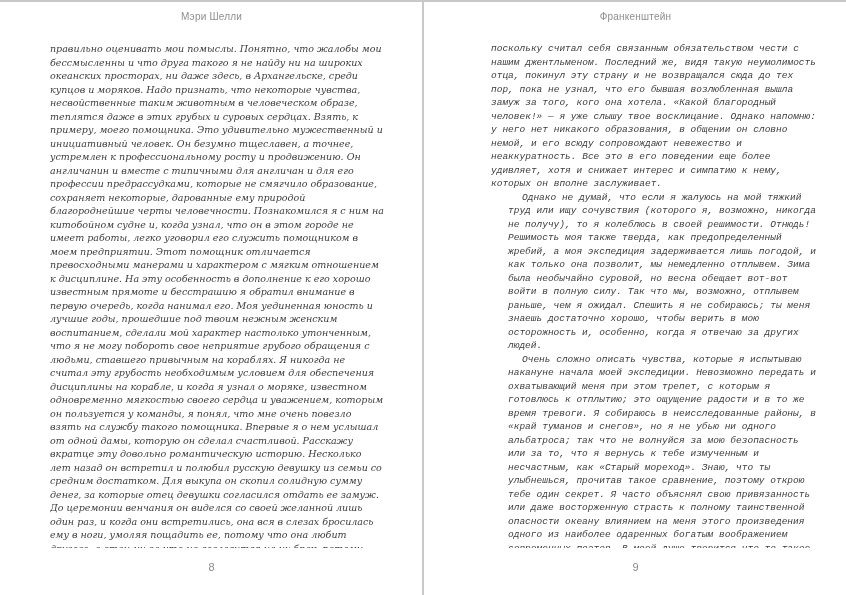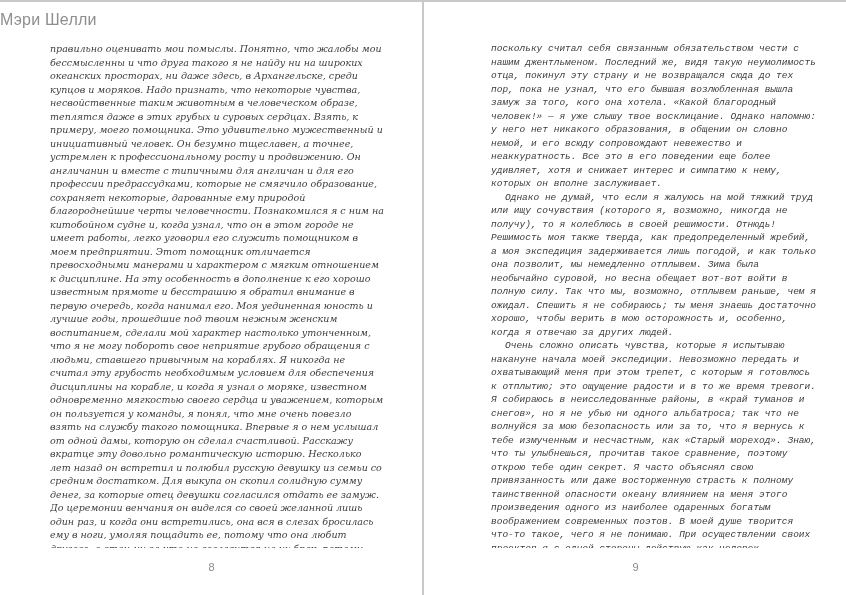--- a/index.html
+++ b/index.html
@@ -27,41 +27,41 @@
     top: 0;
     width: 2px;
     height: 595px;
     background: #c9c9c9;
   }
   .running-header {
     position: absolute;
     top: 9px;
     left: 0;
     width: 100%;
-    text-align: left;
+    text-align: center;
     font-family: "Liberation Sans", sans-serif;
-    font-size: 16px;
+    font-size: 10px;
     color: #8e8e8e;
     letter-spacing: 0.2px;
   }
   .page-body {
     position: absolute;
     top: 40px;
     height: 506px;
     overflow: hidden;
     font-style: italic;
     font-size: 9.5px;
     line-height: 13.5px;
     color: #3c3c3c;
     text-align: left;
   }
   .page-left  .page-body { left: 50px; width: 334px; }
   .page-right .page-body { left: 66px; width: 330px; font-family: Liberation Mono, monospace; }
   .page-body p { margin: 0; }
-  .page-body p.indent { text-indent: 14px; }
+  .page-body p.indent { text-indent: 14px; margin-left: 17px; }
   .page-number {
     position: absolute;
     bottom: 24px;
     left: 0;
     width: 100%;
     text-align: center;
     font-family: "Liberation Sans", sans-serif;
     font-size: 11px;
     color: #8a8a8a;
   }
@@ -75,20 +75,21 @@
     <div class="running-header">Мэри Шелли</div>
     <div class="page-body">
       <p>правильно оценивать мои помыслы. Понятно, что жалобы мои бессмысленны и что друга такого я не найду ни на широких океанских просторах, ни даже здесь, в Архангельске, среди купцов и моряков. Надо признать, что некоторые чувства, несвойственные таким животным в человеческом образе, теплятся даже в этих грубых и суровых сердцах. Взять, к примеру, моего помощника. Это удивительно мужественный и инициативный человек. Он безумно тщеславен, а точнее, устремлен к профессиональному росту и продвижению. Он англичанин и вместе с типичными для англичан и для его профессии предрассудками, которые не смягчило образование, сохраняет некоторые, дарованные ему природой благороднейшие черты человечности. Познакомился я с ним на китобойном судне и, когда узнал, что он в этом городе не имеет работы, легко уговорил его служить помощником в моем предприятии. Этот помощник отличается превосходными манерами и характером с мягким отношением к дисциплине. На эту особенность в дополнение к его хорошо известным прямоте и бесстрашию я обратил внимание в первую очередь, когда нанимал его. Моя уединенная юность и лучшие годы, прошедшие под твоим нежным женским воспитанием, сделали мой характер настолько утонченным, что я не могу побороть свое неприятие грубого обращения с людьми, ставшего привычным на кораблях. Я никогда не считал эту грубость необходимым условием для обеспечения дисциплины на корабле, и когда я узнал о моряке, известном одновременно мягкостью своего сердца и уважением, которым он пользуется у команды, я понял, что мне очень повезло взять на службу такого помощника. Впервые я о нем услышал от одной дамы, которую он сделал счастливой. Расскажу вкратце эту довольно романтическую историю. Несколько лет назад он встретил и полюбил русскую девушку из семьи со средним достатком. Для выкупа он скопил солидную сумму денег, за которые отец девушки согласился отдать ее замуж. До церемонии венчания он виделся со своей желанной лишь один раз, и когда они встретились, она вся в слезах бросилась ему в ноги, умоляя пощадить ее, потому что она любит другого, а отец ни за что не согласится на их брак, потому что этот человек беден. Наш великодушный герой успокоил девушку и, попросив назвать ему имя ее возлюбленного, тут же отказался от своих притязаний. К этому моменту он уже купил за свои деньги дом с хозяйством в деревне, где он собирался провести остаток своей жизни, однако в связи с таким поворотом дел решил все это, вместе с остатком выкупных денег для приобретения скота, даровать своему сопернику. После этого он упросил отца девушки дать согласие на ее брак с возлюбленным. Однако старик решительно воспротивился,</p>
     </div>
     <div class="page-number">8</div>
   </div>
 
   <div class="divider"></div>
 
   <div class="page page-right">
+    <div class="running-header">Франкенштейн</div>
     <div class="page-body">
       <p>поскольку считал себя связанным обязательством чести с нашим джентльменом. Последний же, видя такую неумолимость отца, покинул эту страну и не возвращался сюда до тех пор, пока не узнал, что его бывшая возлюбленная вышла замуж за того, кого она хотела. «Какой благородный человек!» — я уже слышу твое восклицание. Однако напомню: у него нет никакого образования, в общении он словно немой, и его всюду сопровождают невежество и неаккуратность. Все это в его поведении еще более удивляет, хотя и снижает интерес и симпатию к нему, которых он вполне заслуживает.</p>
       <p class="indent">Однако не думай, что если я жалуюсь на мой тяжкий труд или ищу сочувствия (которого я, возможно, никогда не получу), то я колеблюсь в своей решимости. Отнюдь! Решимость моя также тверда, как предопределенный жребий, а моя экспедиция задерживается лишь погодой, и как только она позволит, мы немедленно отплывем. Зима была необычайно суровой, но весна обещает вот-вот войти в полную силу. Так что мы, возможно, отплывем раньше, чем я ожидал. Спешить я не собираюсь; ты меня знаешь достаточно хорошо, чтобы верить в мою осторожность и, особенно, когда я отвечаю за других людей.</p>
       <p class="indent">Очень сложно описать чувства, которые я испытываю накануне начала моей экспедиции. Невозможно передать и охватывающий меня при этом трепет, с которым я готовлюсь к отплытию; это ощущение радости и в то же время тревоги. Я собираюсь в неисследованные районы, в «край туманов и снегов», но я не убью ни одного альбатроса; так что не волнуйся за мою безопасность или за то, что я вернусь к тебе измученным и несчастным, как «Старый мореход». Знаю, что ты улыбнешься, прочитав такое сравнение, поэтому открою тебе один секрет. Я часто объяснял свою привязанность или даже восторженную страсть к полному таинственной опасности океану влиянием на меня этого произведения одного из наиболее одаренных богатым воображением современных поэтов. В моей душе творится что-то такое, чего я не понимаю. При осуществлении своих проектов я с одной стороны действую как человек трудолюбивый, усердный и настойчивый, а с другой — испытываю тягу к чудесам и верю в них; сверхъестественное и невероятное вплетается во все мои планы, торопит и выталкивает меня из привычных для человека путей в бурное море и неизведанные края для их изучения.</p>
 
     </div>
     <div class="page-number">9</div>
   </div>
 
 </div>

